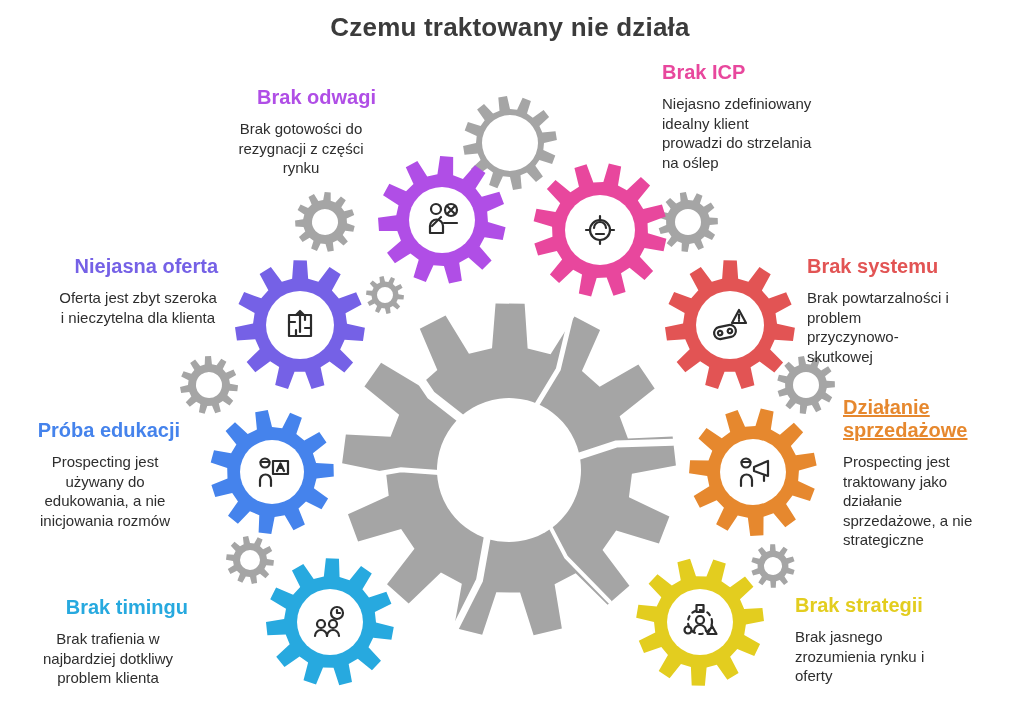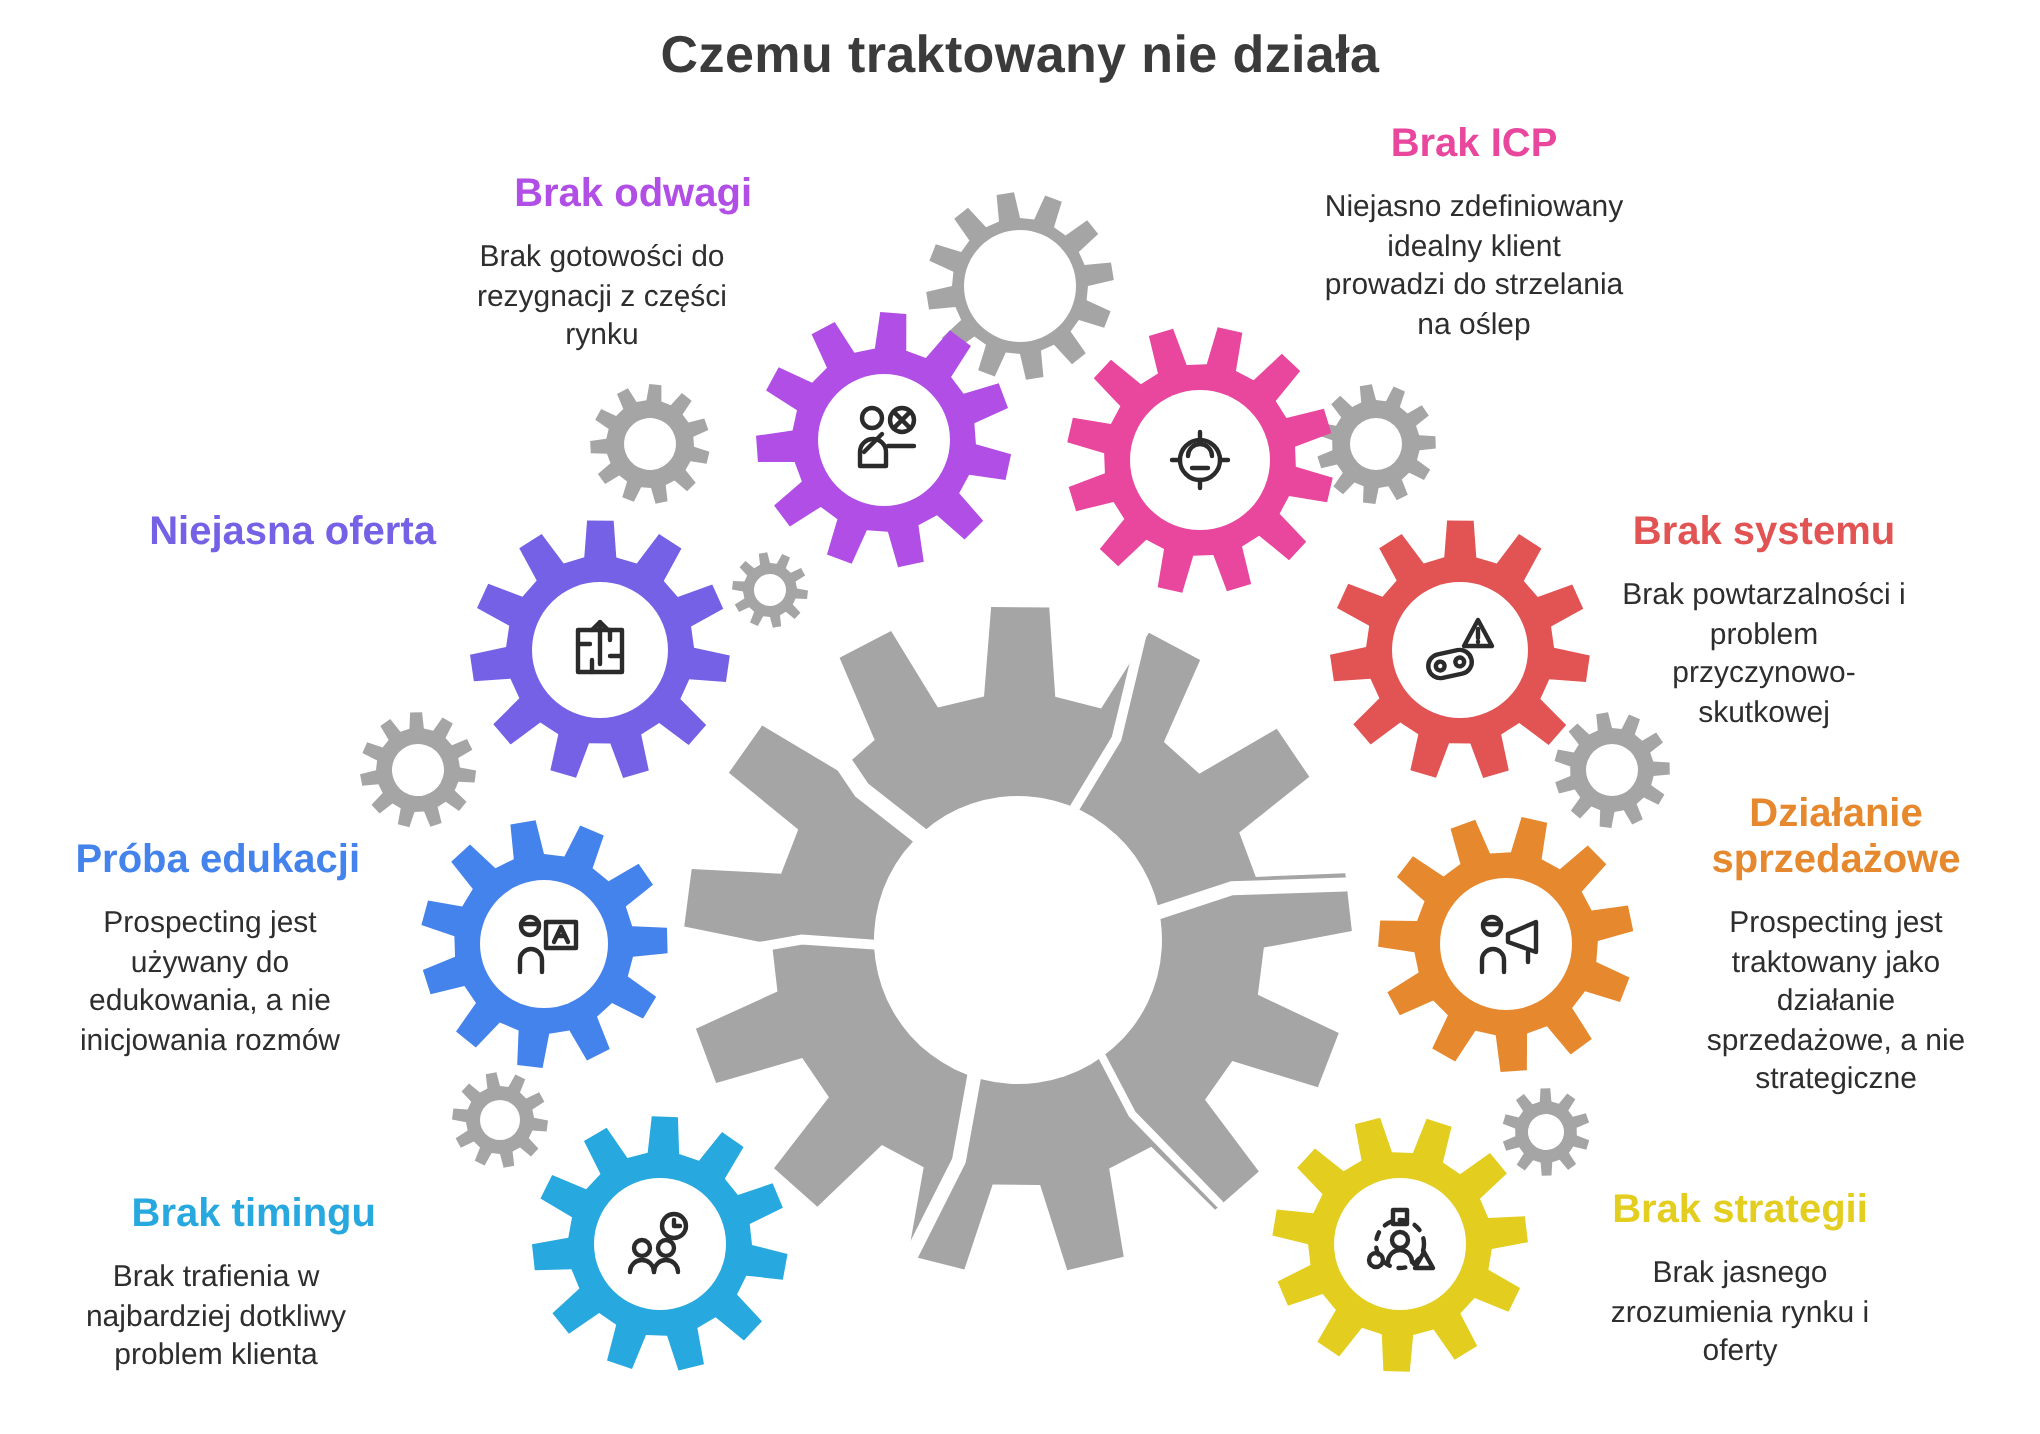--- a/index.html
+++ b/index.html
@@ -6,34 +6,34 @@
   .stage{
     position:relative;width:1020px;height:717px;overflow:hidden;background:#fff;
     font-family:"Liberation Sans",sans-serif;
   }
   .main-title{
     position:absolute;left:0;right:0;top:12px;margin:0;text-align:center;
     font-size:26px;font-weight:700;letter-spacing:.2px;color:#3b3b3b;
   }
   svg.gears{position:absolute;left:0;top:0;}
   .icon{stroke:#2b2b2b;stroke-width:2.2;fill:none;stroke-linecap:round;stroke-linejoin:round;}
-  .item{position:absolute;color:#2e2e2e;text-align:center;}
+  .item{position:absolute;color:#2e2e2e;}
   .item h3{margin:0 0 10px;font-size:20px;line-height:1.15;white-space:nowrap;font-weight:700;}
   .item p{margin:0;font-size:15px;line-height:1.3;width:150px;color:#2e2e2e;}
   .item.right{text-align:right;}
   .item.right p{margin-left:auto;text-align:center;}
   .item-0{top:86px;  right:644px;}
   .item-1{top:61px;  left:662px;}
   .item-2{top:255px; right:802px;}
   .item-3{top:255px; left:807px;}
   .item-4{top:419px; right:840px;}
   .item-5{top:396px; left:843px;}
   .item-6{top:596px; right:832px;}
   .item-7{top:594px; left:795px;}
-  .item-5 h3{white-space:normal;width:150px;}
+  .item-5 h3{white-space:normal;width:150px;text-decoration:underline;}
   .item-2 p,.item-6 p{width:160px;}
 </style>
 </head>
 <body>
 
 <div class="stage">
 
   <h1 class="main-title" style="color: rgb(59, 59, 59);">Czemu traktowany nie działa</h1>
 
   <svg class="gears" width="1020" height="717" viewBox="0 0 1020 717">
@@ -164,20 +164,21 @@
   <div class="item right item-0">
     <h3 style="color: rgb(176, 78, 230);">Brak odwagi</h3>
     <p>Brak gotowości do rezygnacji z części rynku</p>
   </div>
   <div class="item item-1">
     <h3 style="color: rgb(232, 71, 157);">Brak ICP</h3>
     <p>Niejasno zdefiniowany idealny klient prowadzi do strzelania na oślep</p>
   </div>
   <div class="item right item-2">
     <h3 style="color: rgb(117, 97, 230);">Niejasna oferta</h3>
+    <p>Oferta jest zbyt szeroka i nieczytelna dla klienta</p>
   </div>
   <div class="item item-3">
     <h3 style="color: rgb(226, 84, 84);">Brak systemu</h3>
     <p>Brak powtarzalności i problem przyczynowo-skutkowej</p>
   </div>
   <div class="item right item-4">
     <h3 style="color: rgb(69, 131, 236);">Próba edukacji</h3>
     <p>Prospecting jest używany do edukowania, a nie inicjowania rozmów</p>
   </div>
   <div class="item item-5">

